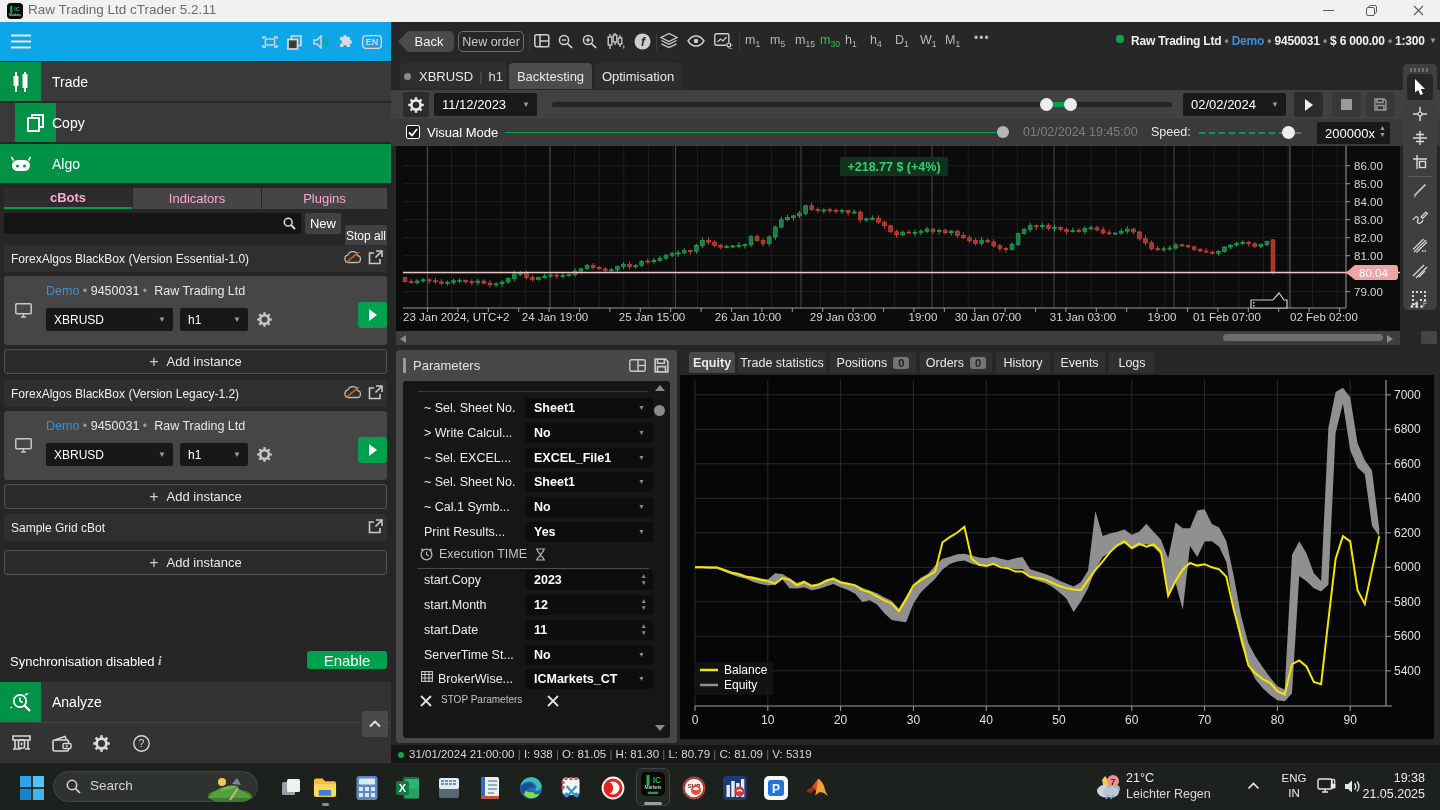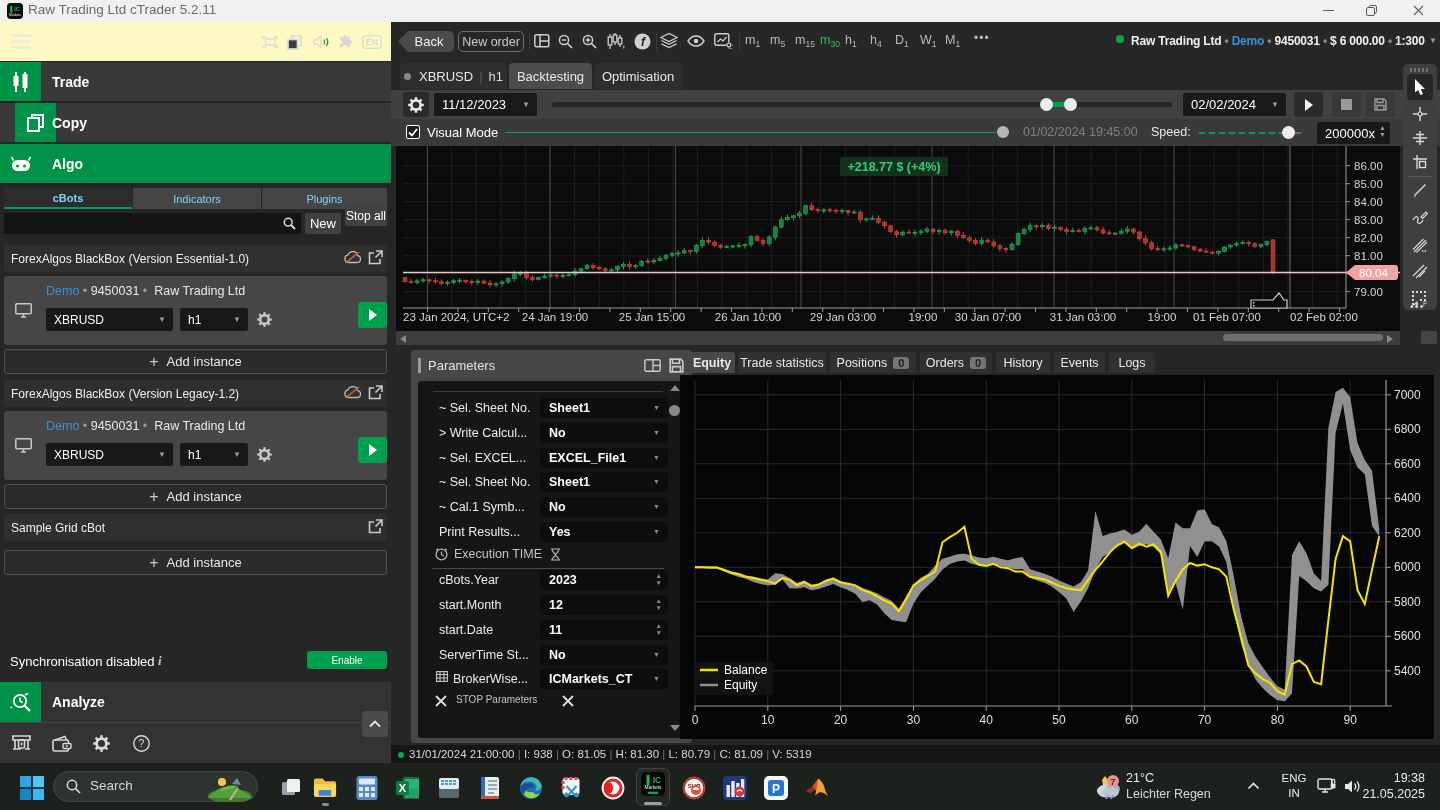--- a/index.html
+++ b/index.html
@@ -1,42 +1,42 @@
 <!DOCTYPE html>
 <html><head><meta charset="utf-8">
 <style>
 *{margin:0;padding:0;box-sizing:border-box;font-family:"Liberation Sans",sans-serif;}
 html,body{width:1440px;height:810px;overflow:hidden;background:#1e221f;}
 .abs{position:absolute;}
 #stage{position:relative;width:1440px;height:810px;}
 
 #titlebar{left:0;top:0;width:1440px;height:22px;background:#f2f1f1;color:#6b6b6b;font-size:13.5px;}
 
-#hdrL{left:0;top:22px;width:391px;height:39px;background:#fef9c3;}
+#hdrL{left:0;top:22px;width:391px;height:39px;background:#0ea5e9;}
 #hdrR{left:391px;top:22px;width:1049px;height:39px;background:#272727;}
 
 #side{left:0;top:61px;width:391px;height:702px;background:#262626;}
 .navrow{left:0;width:391px;height:39px;background:#393939;}
 .navico{left:0;top:0;width:41px;height:39px;background:#009347;display:flex;align-items:center;justify-content:center;}
-.navlbl{position:absolute;left:52px;top:50%;transform:translateY(-50%);color:#fff;font-size:14px;font-weight:bold;}
-.sbtab{top:0;height:21px;color:#7dd3fc;font-size:11px;display:flex;align-items:center;justify-content:center;}
+.navlbl{position:absolute;left:52px;top:50%;transform:translateY(-50%);color:#fff;font-size:14px;}
+.sbtab{top:0;height:21px;color:#f9a8d4;font-size:13px;display:flex;align-items:center;justify-content:center;}
 .grphdr{left:4px;width:383px;height:27px;background:#2f2f2f;border-radius:2px;color:#f0f0f0;font-size:12px;display:flex;align-items:center;padding-left:7px;}
 .addinst{left:4px;width:383px;height:25px;border:1px solid #515151;border-radius:3px;color:#e8e8e8;font-size:13px;display:flex;align-items:center;justify-content:center;background:#2b2b2b;}
 .inst{left:4px;width:383px;height:69px;background:#464646;border-radius:3px;}
 .dd{background:#181818;border-radius:2px;color:#fff;font-size:12px;display:flex;align-items:center;padding:0 8px;position:absolute;}
 .dd .car{position:absolute;right:7px;color:#9a9a9a;font-size:8px;}
 
 #main{left:391px;top:61px;width:1049px;height:702px;background:#262626;}
 .ctab{top:2px;height:26px;color:#e8e8e8;font-size:13px;display:flex;align-items:center;justify-content:center;border-radius:4px 4px 0 0;}
 #btrow1{left:0px;top:29px;width:1049px;height:29px;background:#414141;}
 #btrow2{left:0px;top:58px;width:1049px;height:27px;background:#3a3a3a;}
 #chartbox{left:5px;top:85px;width:1004px;height:185px;background:#0b0b0b;}
 #chscroll{left:5px;top:270px;width:1004px;height:14px;background:#3d3d3d;}
 
-#params{left:5px;top:289px;width:281px;height:393px;background:#474747;border-radius:3px;margin-left:15px;}
+#params{left:5px;top:289px;width:281px;height:393px;background:#474747;border-radius:3px;}
 #equity{left:289px;top:289px;width:760px;height:393px;}
 .ptab{top:2px;height:21px;color:#e9e9e9;font-size:12.5px;display:flex;align-items:center;justify-content:center;gap:6px;border-radius:3px 3px 0 0;background:#303030;}
 
 #statusbar{left:391px;top:745px;width:1049px;height:18px;background:#151515;color:#d8d8d8;font-size:11.5px;}
 
 #taskbar{left:0;top:764px;width:1440px;height:46px;background:#1d211e;}
 .tbico{top:12px;width:24px;height:24px;}
 
 #rtools{left:1403px;top:64px;width:34px;height:246px;background:#3f3f3f;border-radius:5px;}
 .prow{height:25px;position:absolute;left:0;width:100%;}
@@ -205,21 +205,21 @@
   <div class="abs sbtab" style="left:4px;top:127px;width:128px;background:#2c2c2c;font-weight:bold;border-bottom:2px solid #00a14e;">cBots</div>
   <div class="abs sbtab" style="left:133px;top:127px;width:128px;background:#454545;">Indicators</div>
   <div class="abs sbtab" style="left:262px;top:127px;width:125px;background:#454545;">Plugins</div>
 
   <div class="abs" style="left:4px;top:152px;width:297px;height:21px;background:#141414;border-radius:2px;"></div>
   <svg class="abs" style="left:283px;top:156px" width="13" height="13" viewBox="0 0 13 13">
         <circle cx="5.2" cy="5.2" r="3.9" fill="none" stroke="#e0e0e0" stroke-width="1.5"></circle>
         <path d="M8.2 8.2L12 12" stroke="#e0e0e0" stroke-width="1.8"></path>
       </svg>
   <div class="abs" style="left:305px;top:152px;width:36px;height:21px;background:#414141;border-radius:2px;color:#fff;font-size:13px;display:flex;align-items:center;justify-content:center;">New</div>
-  <div class="abs" style="left:345px;top:144px;width:42px;height:21px;background:#414141;border-radius:2px;color:#fff;font-size:12px;white-space:nowrap;display:flex;align-items:center;justify-content:center;">Stop all</div>
+  <div class="abs" style="left:345px;top:164px;width:42px;height:21px;background:#414141;border-radius:2px;color:#fff;font-size:12px;white-space:nowrap;display:flex;align-items:center;justify-content:center;">Stop all</div>
 
   <div class="abs grphdr" style="top:184px;">ForexAlgos BlackBox (Version Essential-1.0)
     <svg class="abs" style="left:340px;top:6px" width="17" height="13" viewBox="0 0 17 13">
           <path d="M4.5 11.5h8.5a3.5 3.5 0 0 0 0.6-6.95A5 5 0 0 0 4 3.8 3.9 3.9 0 0 0 4.5 11.5z" fill="none" stroke="#b9b9b9" stroke-width="1.3"></path>
           <path d="M1.5 12L15 1" stroke="#c96a2a" stroke-width="1.6"></path>
         </svg>
     <svg class="abs" style="left:364px;top:5px" width="15" height="15" viewBox="0 0 15 15">
           <path d="M6 3H1.5v10.5H12V9" fill="none" stroke="#c9c9c9" stroke-width="1.6"></path>
           <path d="M8 1h6v6" fill="none" stroke="#c9c9c9" stroke-width="1.6"></path>
           <path d="M13.6 1.4L7.5 7.5" stroke="#c9c9c9" stroke-width="1.6"></path>
@@ -326,21 +326,21 @@
     <svg class="abs" style="left:364px;top:5px" width="15" height="15" viewBox="0 0 15 15">
           <path d="M6 3H1.5v10.5H12V9" fill="none" stroke="#c9c9c9" stroke-width="1.6"></path>
           <path d="M8 1h6v6" fill="none" stroke="#c9c9c9" stroke-width="1.6"></path>
           <path d="M13.6 1.4L7.5 7.5" stroke="#c9c9c9" stroke-width="1.6"></path>
         </svg>
   </div>
   <div class="abs addinst" style="top:489px;"><span style="font-size:16px;color:#c9c9c9;margin-right:8px;font-weight:300">+</span> Add instance</div>
 
   <div class="abs" style="left:10px;top:593px;color:#fff;font-size:13px;">Synchronisation disabled</div>
   <div class="abs" style="left:158px;top:592px;color:#c9c9c9;font-size:13px;font-style:italic;font-weight:bold;font-family:'Liberation Serif',serif;">i</div>
-  <div class="abs" style="left:307px;top:590px;width:80px;height:18px;background:#00A14E;border-radius:3px;color:#fff;font-size:10px;display:flex;align-items:center;justify-content:center;">Enable</div>
+  <div class="abs" style="left:307px;top:590px;width:80px;height:18px;background:#00A14E;border-radius:3px;color:#fff;font-size:15px;display:flex;align-items:center;justify-content:center;">Enable</div>
 
   <div class="abs" style="left:0;top:621px;width:391px;height:40px;background:#333333;">
     <div class="navico" style="height:40px;">
           <svg width="22" height="22" viewBox="0 0 22 22">
             <circle cx="10" cy="10" r="6.2" fill="none" stroke="#fff" stroke-width="1.7"></circle>
             <path d="M14.5 14.5L20 20" stroke="#fff" stroke-width="2.4"></path>
             <path d="M10 6.5V10l2.5 1.5" fill="none" stroke="#fff" stroke-width="1.5"></path>
             <path d="M15 4l3-1.5" stroke="#fff" stroke-width="1.5"></path>
             <path d="M2 16l-1.5 1" stroke="#fff" stroke-width="1.5"></path>
           </svg>
@@ -942,21 +942,21 @@
               <circle cx="6.5" cy="6.5" r="5.4" fill="none" stroke="#b5b5b5" stroke-width="1.3"></circle>
               <path d="M6.5 3.4v3.1l2.3 1.4" fill="none" stroke="#b5b5b5" stroke-width="1.2"></path>
               <path d="M1.2 2.2L2.8 0.8M11.8 2.2l-1.6-1.4" stroke="#b5b5b5" stroke-width="1.2"></path>
             </svg>
 <span style="position:absolute;left:22px;top:0px;color:#c3c3c3;font-size:12.5px;">Execution TIME</span>
 <svg style="position:absolute;left:118px;top:1px" width="11" height="13" viewBox="0 0 11 13">
               <path d="M1 1h9M1 12h9M2 1c0 3 2.5 4 3.5 5.5S2 9 2 12M9 1c0 3-2.5 4-3.5 5.5S9 9 9 12" fill="none" stroke="#b5b5b5" stroke-width="1.2"></path>
             </svg>
           </div>
           <div class="abs prow" style="top:186px;">
-<span class="plbl" style="left:21px;">cBots.Year</span>
+<span class="plbl" style="left:21px;">start.Copy</span>
 <div class="pctl">2023<span style="position:absolute;right:6px;top:2px;color:#8a8a8a;font-size:6.5px;line-height:7px;">▲<br>▼</span></div>
           </div>
           <div class="abs prow" style="top:211px;">
 <span class="plbl" style="left:21px;">start.Month</span>
 <div class="pctl">12<span style="position:absolute;right:6px;top:2px;color:#8a8a8a;font-size:6.5px;line-height:7px;">▲<br>▼</span></div>
           </div>
           <div class="abs prow" style="top:236px;">
 <span class="plbl" style="left:21px;">start.Date</span>
 <div class="pctl">11<span style="position:absolute;right:6px;top:2px;color:#8a8a8a;font-size:6.5px;line-height:7px;">▲<br>▼</span></div>
           </div>

